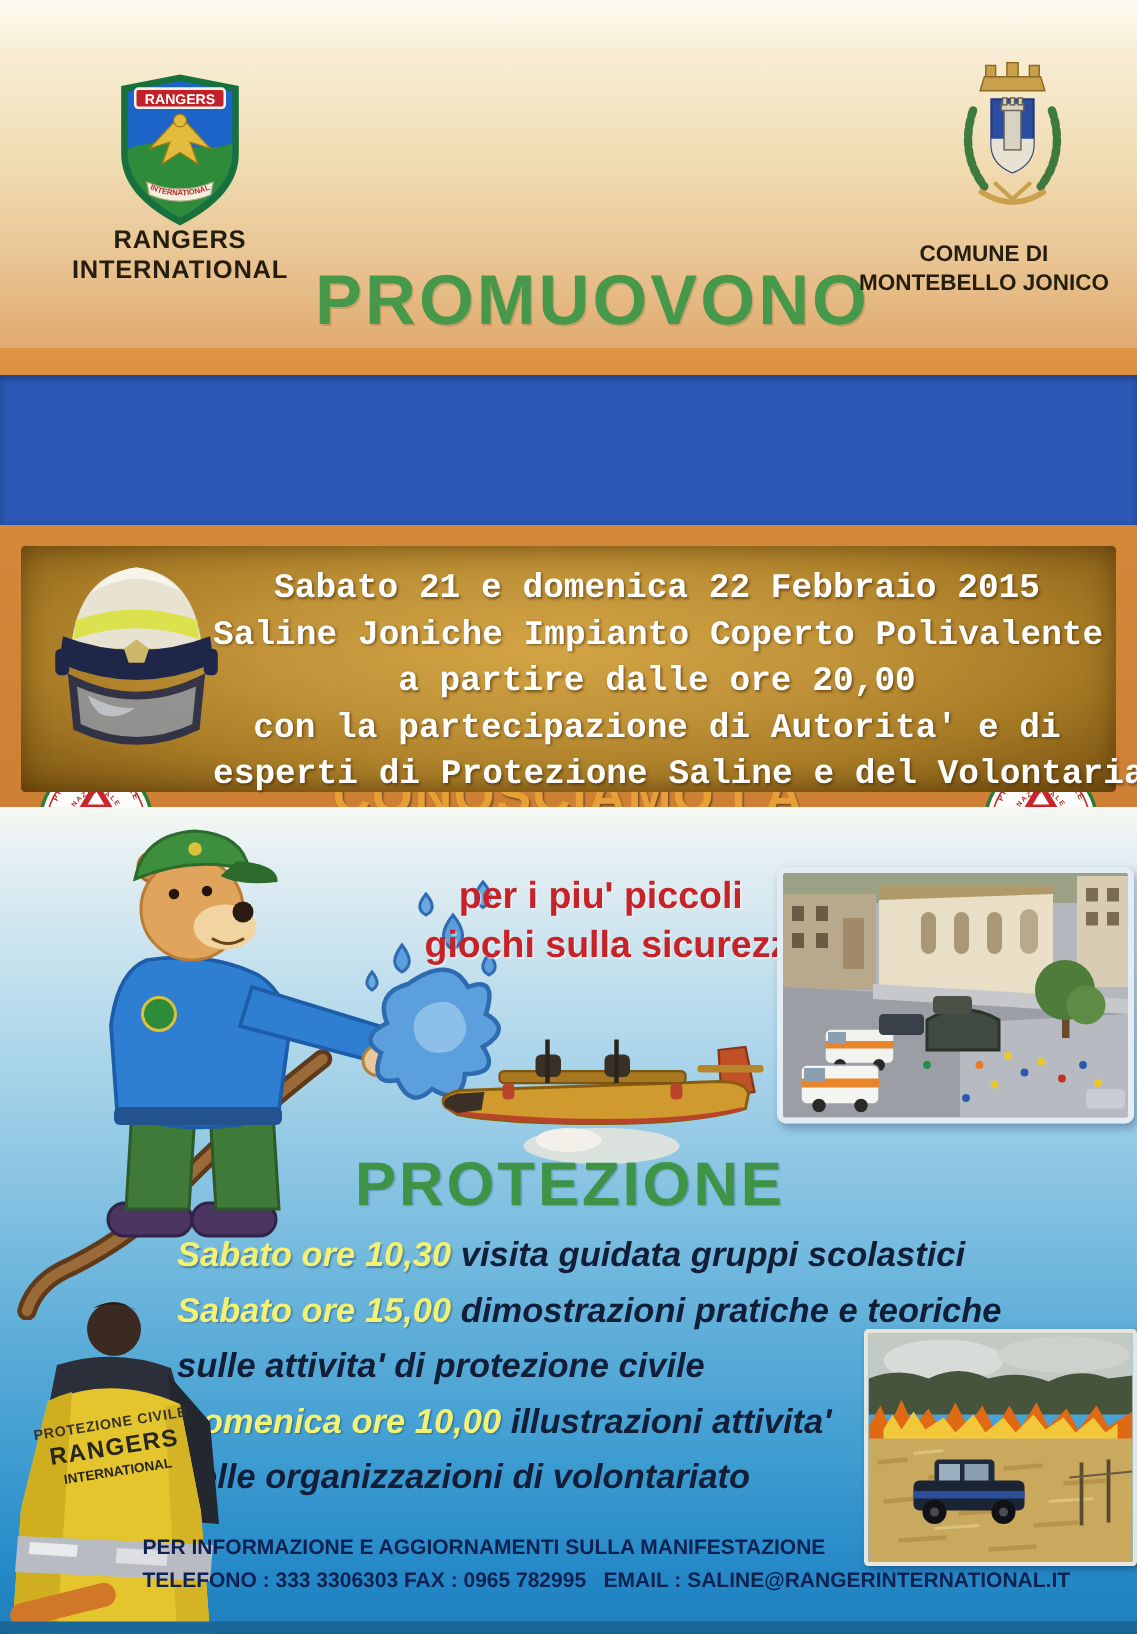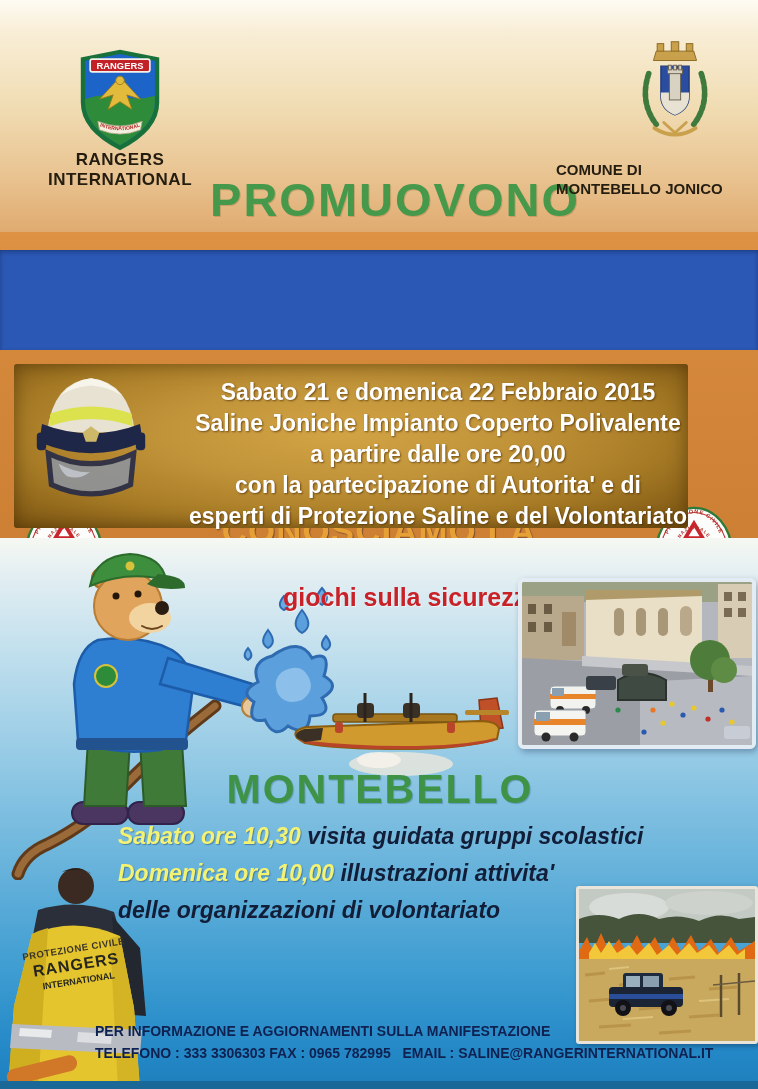--- a/index.html
+++ b/index.html
@@ -10,38 +10,38 @@
   
   #top{left:0;top:0;width:758px;height:232px;
     background:linear-gradient(180deg,#fdfbf2 0%,#f8eed6 14%,#f1ddb4 45%,#e9c492 75%,#e0ab70 100%);}
   #rangers-badge{left:74px;top:48px;width:92px;height:104px;}
   #left-org{left:20px;top:150px;width:200px;text-align:center;
     font-size:17px;font-weight:bold;line-height:20px;color:#241d10;letter-spacing:.5px;}
   #promuovono{left:185px;top:172px;width:420px;text-align:center;
     font-size:47px;font-weight:bold;letter-spacing:2px;color:#46994a;
     text-shadow:1px 1px 0 rgba(120,90,40,.25);}
   #comune-crest{left:628px;top:38px;width:94px;height:122px;}
-  #right-org{left:556px;top:160px;width:200px;text-align:left;
+  #right-org{left:556px;top:160px;width:200px;text-align:center;
     font-size:15px;font-weight:bold;line-height:19px;color:#241d10;}
 
   
   #orange-zone{left:0;top:232px;width:758px;height:306px;
     background:linear-gradient(180deg,#dd9244 0%,#d5893b 30%,#cd8034 100%);}
   #blue-band{left:0;top:250px;width:758px;height:100px;background:#2b58b4;
     box-shadow:inset 0 2px 4px rgba(0,0,30,.3);}
   .banner-text{left:140px;top:259px;width:478px;text-align:center;}
   .banner-line{font-size:35px;font-weight:bold;letter-spacing:1px;color:#e6a035;
     line-height:44px;text-shadow:1px 1px 1px rgba(0,0,40,.4);}
   .oval-logo{top:256px;width:82px;height:92px;}
   #oval-left{left:23px;} #oval-right{left:653px;}
 
   
-  #gold-panel{left:14px;top:364px;width:674px;height:164px;border-radius:3px;
+  #gold-panel{left:14px;top:364px;width:730px;height:164px;border-radius:3px;
     background:radial-gradient(ellipse at 48% 42%,#d2a444 0%,#c2943a 35%,#a87c26 65%,#7c5512 95%);
-    box-shadow:inset 0 0 18px rgba(60,35,0,.55);}
+    box-shadow:inset 0 0 18px rgba(60,35,0,.55);font-family:Liberation Mono, monospace;}
   #helmet{left:18px;top:8px;width:118px;height:148px;}
   #event-text{left:128px;top:13px;width:592px;text-align:center;}
   .event-line{font-size:23px;font-weight:bold;color:#fff;line-height:31px;
     text-shadow:1px 1px 2px rgba(70,40,0,.65);white-space:nowrap;}
 
   
   #lower{left:0;top:538px;width:758px;height:551px;
     background:linear-gradient(180deg,#f6f8f2 0%,#e2eef2 7%,#bedeed 22%,#90c8e4 42%,#62b0da 62%,#3b9bd0 80%,#2488c7 93%,#1f7fbc 100%);}
   #bear{left:10px;top:6px;width:330px;height:336px;}
   #kids-text{left:283px;top:43px;width:235px;text-align:center;}
@@ -237,20 +237,21 @@
         <path d="M258 86 C264 94 265 100 258 104 C251 100 252 94 258 86 Z" fill="#5b9fdd" stroke="#2f6bb0" stroke-width="2"></path>
         <path d="M292 66 C300 76 301 84 292 89 C283 84 284 76 292 66 Z" fill="#5b9fdd" stroke="#2f6bb0" stroke-width="2"></path>
         <path d="M316 92 C321 98 322 103 316 106 C310 103 311 98 316 92 Z" fill="#5b9fdd" stroke="#2f6bb0" stroke-width="2"></path>
         <path d="M274 52 C279 58 280 63 274 66 C268 63 269 58 274 52 Z" fill="#6aaae2" stroke="#2f6bb0" stroke-width="2"></path>
         <path d="M312 44 C318 51 319 57 312 61 C305 57 306 51 312 44 Z" fill="#6aaae2" stroke="#2f6bb0" stroke-width="2"></path>
         <path d="M238 104 C242 109 243 113 238 116 C233 113 234 109 238 104 Z" fill="#6aaae2" stroke="#2f6bb0" stroke-width="2"></path>
       </g>
     </svg>
 
     <div id="kids-text" class="abs">
+      <div class="kids-line">per i piu' piccoli</div>
       <div class="kids-line">giochi sulla sicurezza</div>
     </div>
 
     <div id="street-photo" class="abs">
       <svg viewBox="0 0 230 163" width="230" height="163" preserveAspectRatio="none">
         <rect width="230" height="163" fill="#b4b8be"></rect>
         <rect width="230" height="20" fill="#9aa184"></rect>
         <rect x="0" y="14" width="62" height="64" fill="#b8a88c"></rect>
         <rect x="6" y="22" width="8" height="10" fill="#6a5c44"></rect>
           <rect x="22" y="22" width="8" height="10" fill="#6a5c44"></rect>
@@ -317,24 +318,26 @@
       <path d="M14 48 Q10 42 22 39 L40 38 38 50 22 52 Z" fill="#3a3026"></path>
       <rect x="50" y="24" width="124" height="8" rx="3" fill="#a87820" stroke="#7a5410" stroke-width="1.5"></rect>
       <rect x="74" y="13" width="17" height="15" rx="4" fill="#3a3026"></rect>
       <rect x="120" y="13" width="17" height="15" rx="4" fill="#3a3026"></rect>
       <line x1="82" y1="3" x2="82" y2="32" stroke="#2a241c" stroke-width="3"></line>
       <line x1="128" y1="3" x2="128" y2="32" stroke="#2a241c" stroke-width="3"></line>
       <rect x="52" y="32" width="8" height="11" rx="3" fill="#b8452a"></rect>
       <rect x="164" y="32" width="8" height="11" rx="3" fill="#b8452a"></rect>
     </svg>
 
-    <div id="programma" class="abs">MONTEBELLO</div>
+    <div id="programma" class="abs">PROTEZIONE</div>
 
     <div id="program-list" class="abs">
       <div class="program-line"><span class="ptime">Sabato ore 10,30</span> <span class="ptext">visita guidata gruppi scolastici</span></div>
+      <div class="program-line"><span class="ptime">Sabato ore 15,00</span> <span class="ptext">dimostrazioni pratiche e teoriche</span></div>
+      <div class="program-line"><span class="ptime"></span> <span class="ptext">sulle attivita' di protezione civile</span></div>
       <div class="program-line"><span class="ptime">Domenica ore 10,00</span> <span class="ptext">illustrazioni attivita'</span></div>
       <div class="program-line"><span class="ptime"></span> <span class="ptext">delle organizzazioni di volontariato</span></div>
     </div>
 
     <svg id="volunteer" class="abs" viewBox="0 0 160 233">
       <circle cx="76" cy="30" r="18" fill="#3a2a22"></circle>
       <path d="M62 16 Q76 8 92 18 Q84 12 70 14 Z" fill="#241a14"></path>
       <path d="M38 54 Q76 42 114 56 L122 84 32 84 Z" fill="#2a2f3a"></path>
       <path d="M112 60 140 92 146 160 120 158 Z" fill="#23272f"></path>
       <path d="M32 78 Q76 60 120 80 L134 152 140 233 8 233 14 150 Z" fill="#e5c52e"></path>

